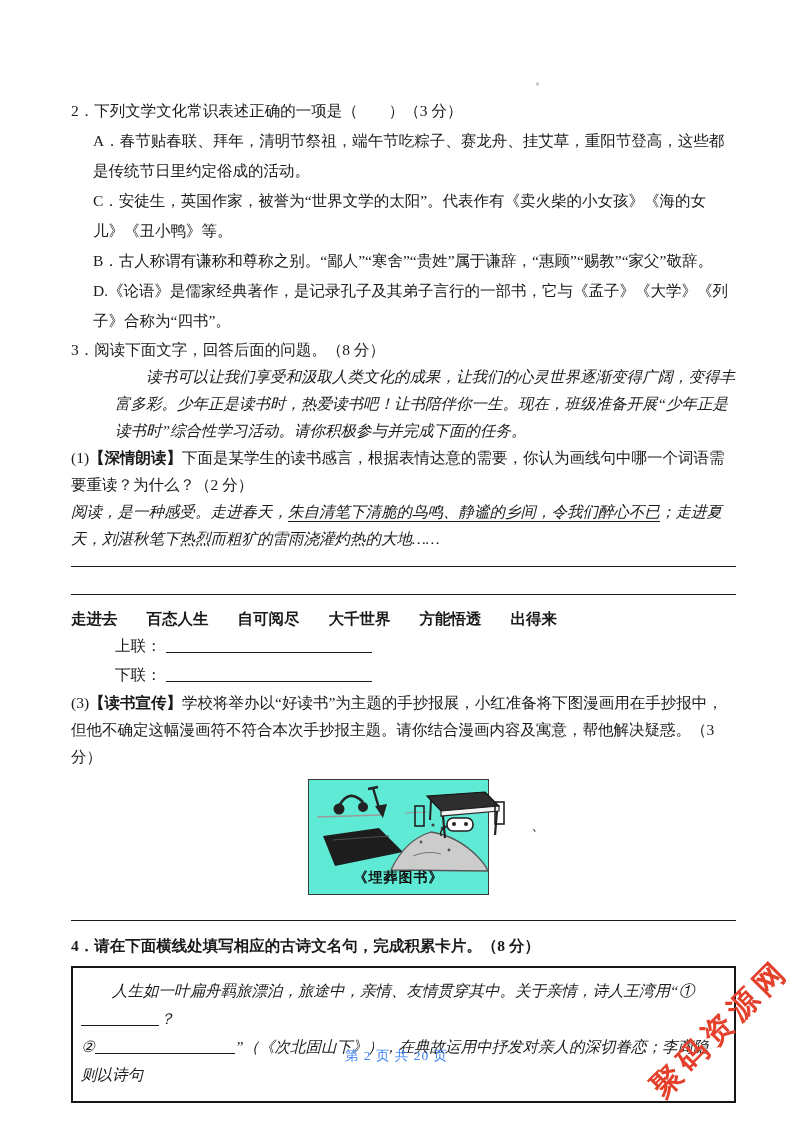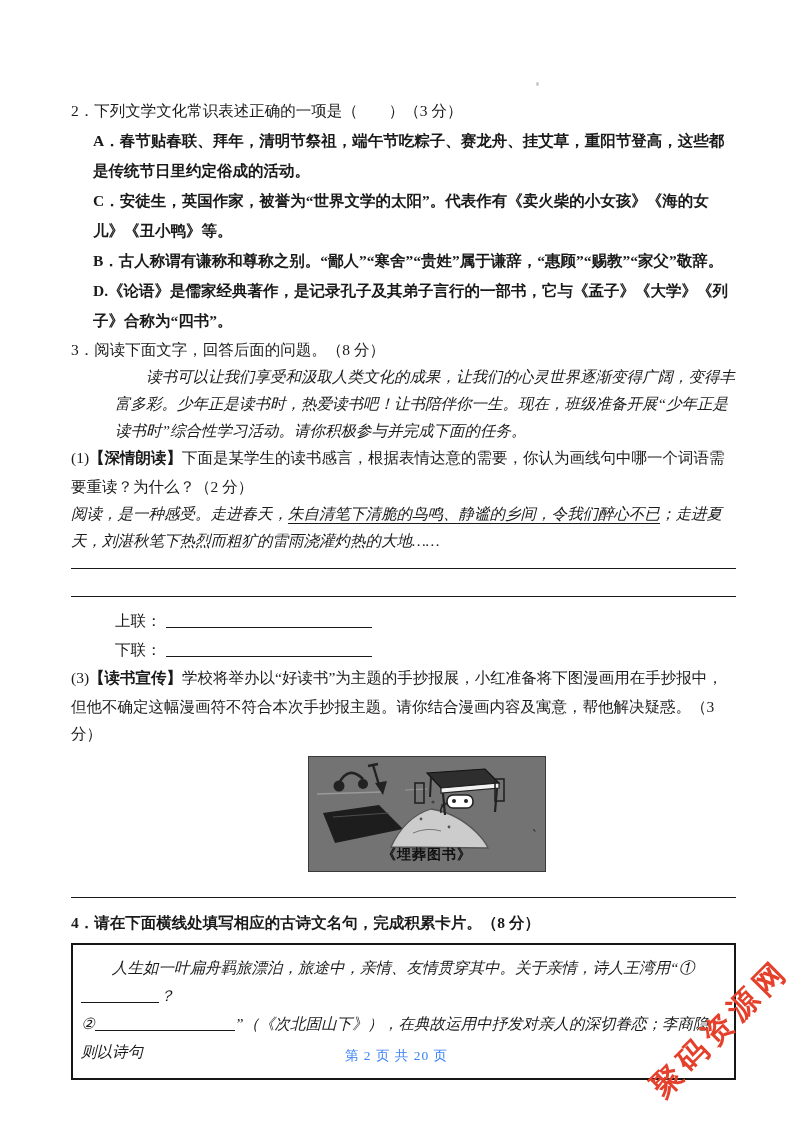--- a/index.html
+++ b/index.html
@@ -9,42 +9,42 @@
     background:#ffffff; overflow:hidden;
     font-family:"Liberation Serif","DejaVu Serif",serif;
     color:#1a1a1a;
     padding-left:20px;
   }
   .content { position:absolute; left:71px; top:96px; width:665px; }
   p { margin:0; }
 
   
   .s2 { font-size:15.5px; line-height:30px; }
-  .s2 .opt { padding-left:22px;font-weight:bold; }
+  .s2 .opt { padding-left:22px; }
 
   
   .s3 { font-size:15.5px; line-height:27px; }
   .kaiti { font-style:italic; }
   .indent2 { text-indent:2em;margin-left:44px; }
-  .part-label { font-family:Liberation Mono, monospace; font-weight:700; font-style:normal; }
+  .part-label { font-family:Liberation Serif, serif; font-weight:700; font-style:normal; }
   .underline-seg { border-bottom:1.5px solid #1a1a1a; padding-bottom:1px; }
 
   .ansline { height:0; border-bottom:1.5px solid #1a1a1a; }
   .ans-a { margin-top:14px; }
   .ans-b { margin-top:27px; margin-bottom:10px; }
   .ans-c { margin-top:25px; margin-bottom:11px; }
 
   .words { display:flex; gap:29px; font-family:"Liberation Sans","DejaVu Sans",sans-serif; font-weight:600; font-size:15.5px; }
   .couplet { padding-left:44px; line-height:28.5px; }
   .blank { display:inline-block; border-bottom:1.5px solid #1a1a1a; height:15px; vertical-align:-2px; }
   .blank-couplet { width:206px; margin-left:4px; }
 
   .cartoon {
-    position:relative; width:238px; height:116px; margin:9px 0 0 237px;
-    border:1.5px solid #3a3a3a; background:#737373;
+    position:relative; width:181px; height:116px; margin:9px 0 0 237px;
+    border:1.5px solid #3a3a3a; background:#5eead4;
   }
   .cartoon svg { position:absolute; left:0; top:0; }
   .cartoon-caption {
     position:absolute; left:0; right:0; bottom:3px; text-align:center;
     font-weight:700; font-size:14px; letter-spacing:1px; color:#111;
   }
   .stray-mark { position:absolute; left:531px; top:816px; font-size:15px; color:#333; }
   .scan-speck { position:absolute; left:536px; top:82px; width:3px; height:4px; background:#c9c9c9; border-radius:50%; }
 
   
@@ -92,20 +92,28 @@
 
       <p>
         <span>(1)</span><span class="part-label">【深情朗读】</span><span>下面是某学生的读书感言，根据表情达意的需要，你认为画线句中哪一个词语需要重读？为什么？（2 分）</span>
       </p>
       <p class="kaiti">
         <span>阅读，是一种感受。走进春天，</span><span class="underline-seg">朱自清笔下清脆的鸟鸣、静谧的乡间，令我们醉心不已</span><span>；走进夏天，刘湛秋笔下热烈而粗犷的雷雨浇灌灼热的大地……</span>
       </p>
       <div class="ansline ans-a"></div>
       <div class="ansline ans-b"></div>
 
+      <div class="words">
+        <span>走进去</span>
+        <span>百态人生</span>
+        <span>自可阅尽</span>
+        <span>大千世界</span>
+        <span>方能悟透</span>
+        <span>出得来</span>
+      </div>
       <p class="couplet">
         <span>上联：</span><span class="blank blank-couplet"></span>
       </p>
       <p class="couplet">
         <span>下联：</span><span class="blank blank-couplet"></span>
       </p>
 
       <p style="">
         <span>(3)</span><span class="part-label">【读书宣传】</span><span>学校将举办以“好读书”为主题的手抄报展，小红准备将下图漫画用在手抄报中，但他不确定这幅漫画符不符合本次手抄报主题。请你结合漫画内容及寓意，帮他解决疑惑。（3 分）</span>
       </p>

